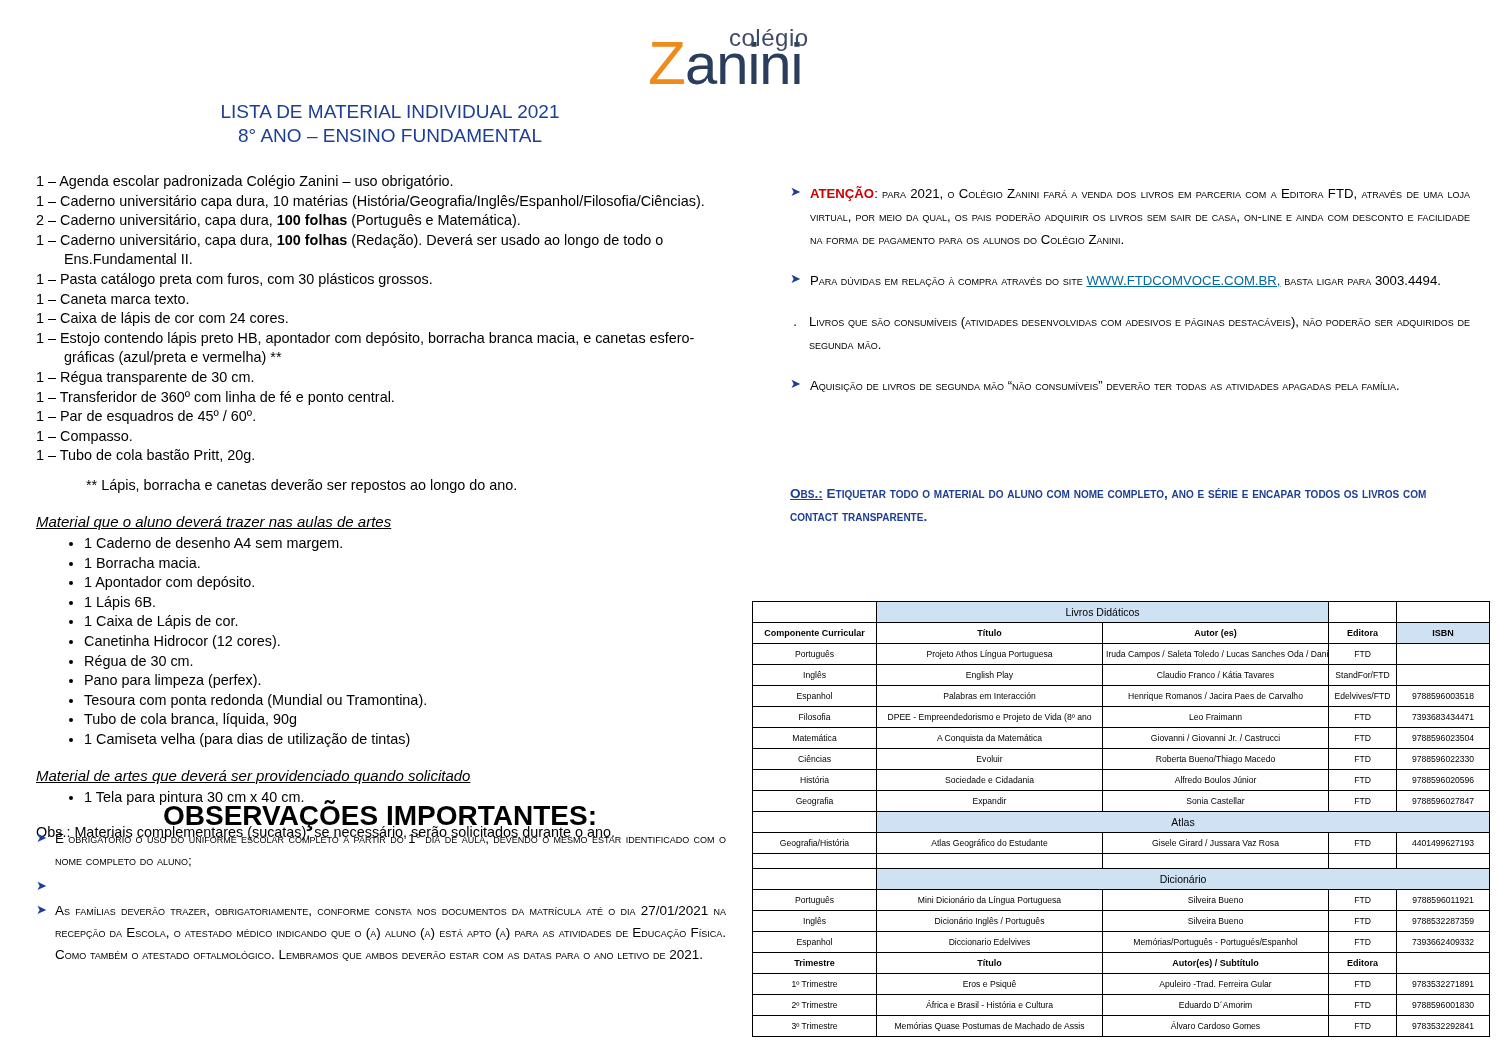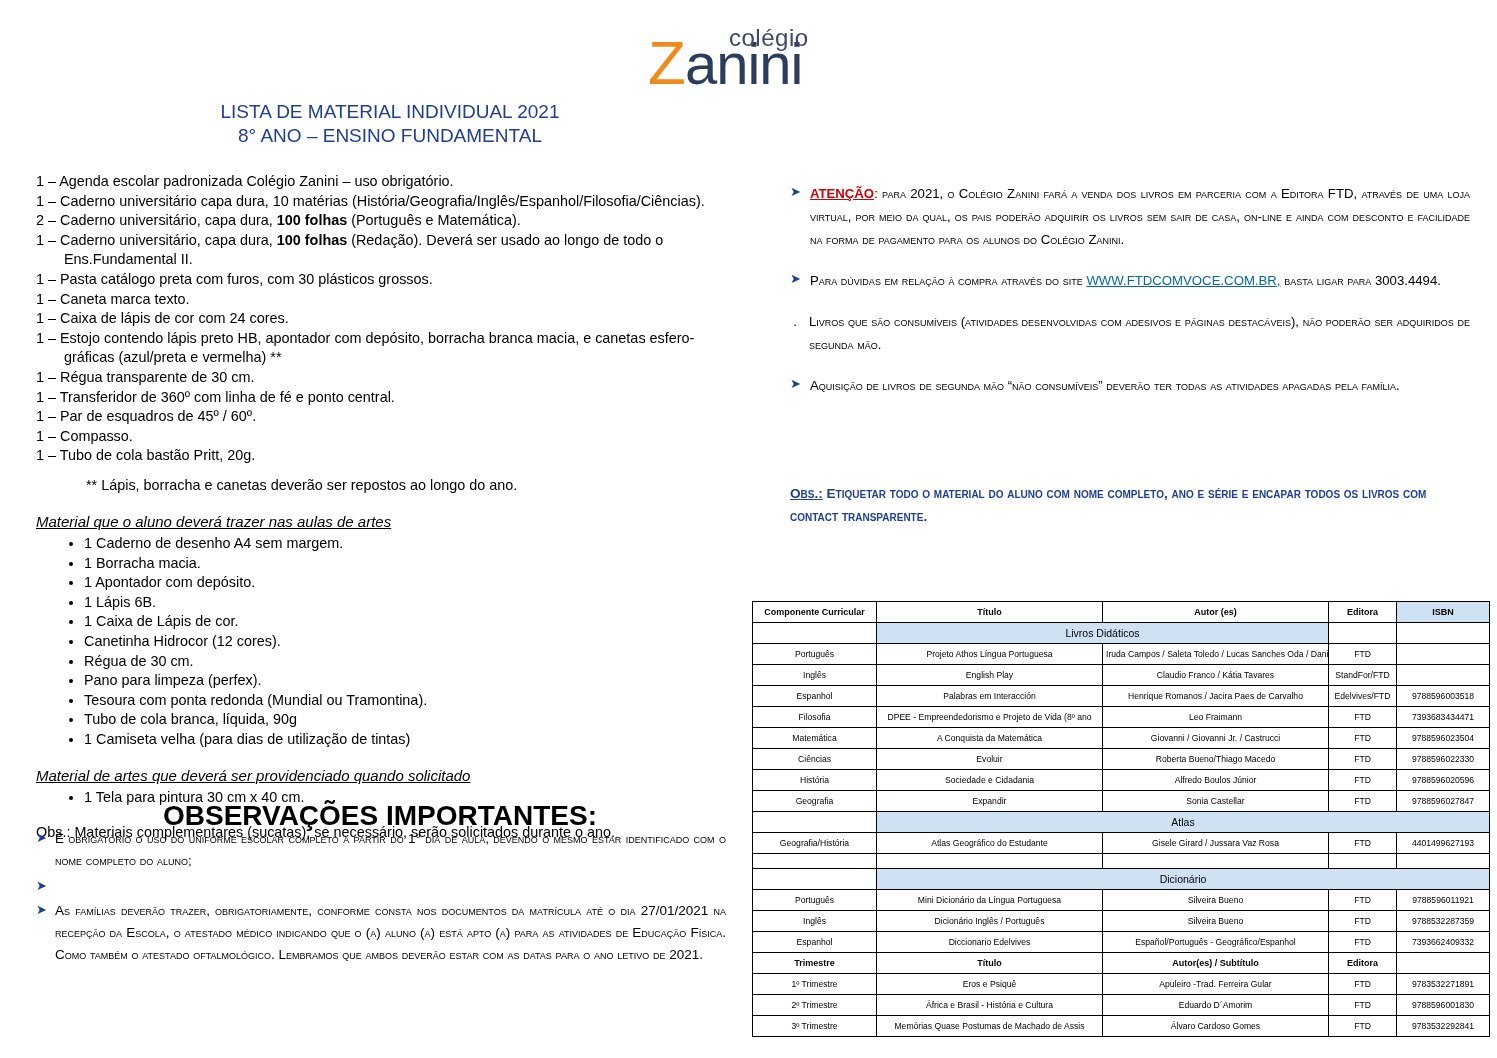--- a/index.html
+++ b/index.html
@@ -154,21 +154,20 @@
   .notice {
     display: flex;
     gap: 9px;
     margin-bottom: 18px;
     text-align: justify;
   }
   .notice .txt { flex: 1 1 auto; }
   .atencao {
     color: #cc0000;
     font-weight: bold;
-    text-decoration: underline;
   }
   .link {
     color: #0369a1;
     text-decoration: underline;
   }
   .dot-marker {
     flex: 0 0 auto;
     width: 10px;
     text-align: center;
     color: #000;
@@ -326,33 +325,33 @@
   <table class="book-table">
     <colgroup>
       <col class="cw1">
         <col class="cw2">
         <col class="cw3">
         <col class="cw4">
         <col class="cw5">
     </colgroup>
     <tbody id="books-tbody">
         <tr>
+          <td>&nbsp;</td>
+          <td class="section" colspan="2">Livros Didáticos</td>
+          <td>&nbsp;</td>
+          <td>&nbsp;</td>
+        </tr>
+        <tr>
           <td class="hdr">Componente Curricular</td>
           <td class="hdr">Título</td>
           <td class="hdr">Autor (es)</td>
           <td class="hdr">Editora</td>
           <td class="hdr-blue">ISBN</td>
         </tr>
         <tr>
-          <td>&nbsp;</td>
-          <td class="section" colspan="2">Livros Didáticos</td>
-          <td>&nbsp;</td>
-          <td>&nbsp;</td>
-        </tr>
-        <tr>
           <td>Português</td>
           <td>Projeto Athos Língua Portuguesa</td>
           <td>Iruda Campos / Saleta Toledo / Lucas Sanches Oda / Dani</td>
           <td>FTD</td>
           <td>&nbsp;</td>
         </tr>
         <tr>
           <td>Inglês</td>
           <td>English Play</td>
           <td>Claudio Franco / Kátia Tavares</td>
@@ -433,21 +432,21 @@
         <tr>
           <td>Inglês</td>
           <td>Dicionário Inglês / Português</td>
           <td>Silveira Bueno</td>
           <td>FTD</td>
           <td>9788532287359</td>
         </tr>
         <tr>
           <td>Espanhol</td>
           <td>Diccionario Edelvives</td>
-          <td>Español/Português - Geográfico/Espanhol</td>
+          <td>Memórias/Português - Portugués/Espanhol</td>
           <td>FTD</td>
           <td>7393662409332</td>
         </tr>
         <tr>
           <td class="hdr">Trimestre</td>
           <td class="hdr">Título</td>
           <td class="hdr">Autor(es) / Subtítulo</td>
           <td class="hdr">Editora</td>
           <td class="hdr">&nbsp;</td>
         </tr>

